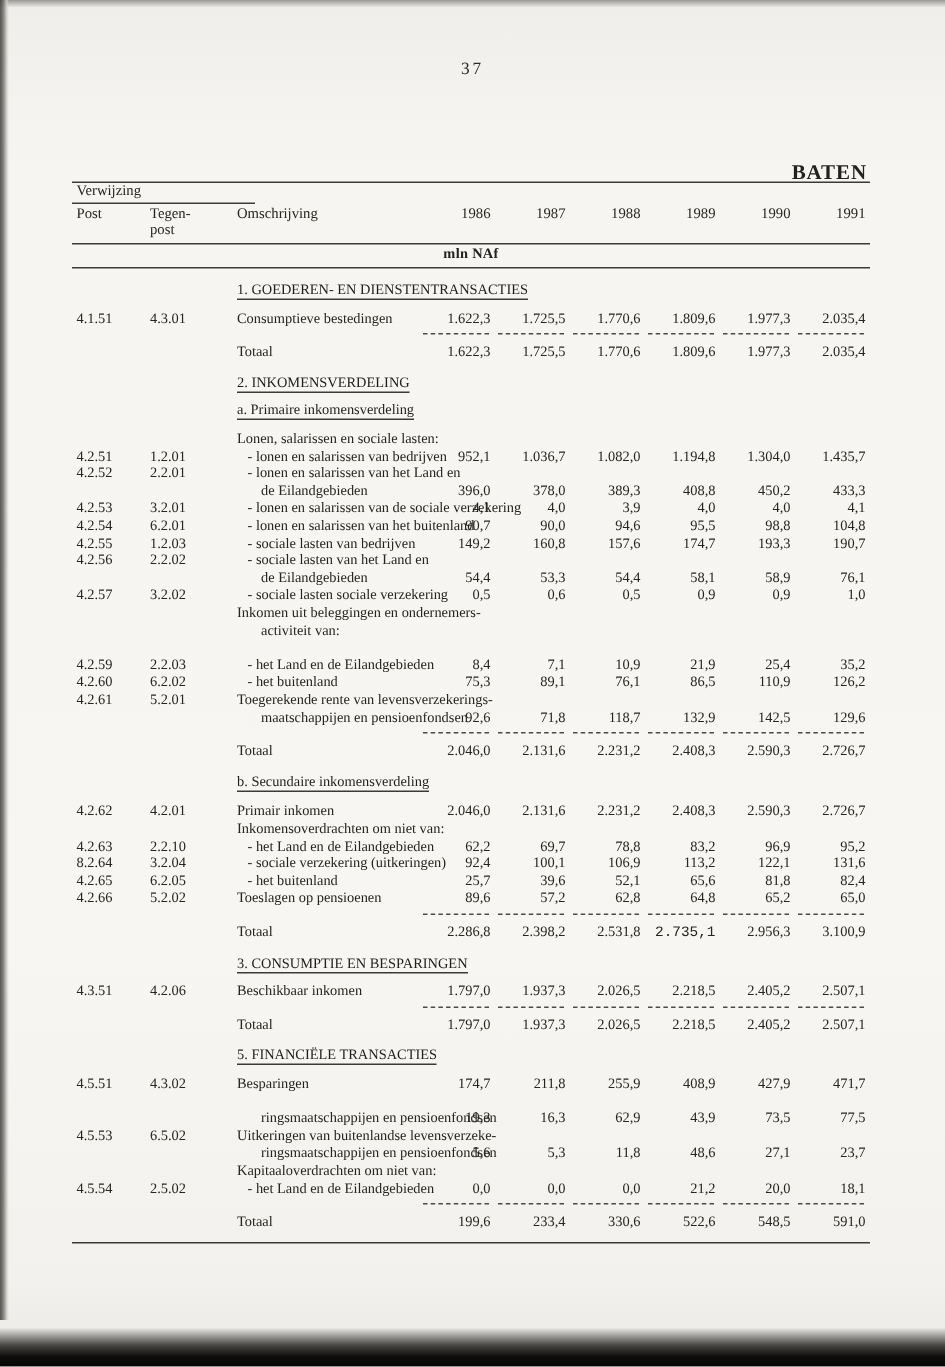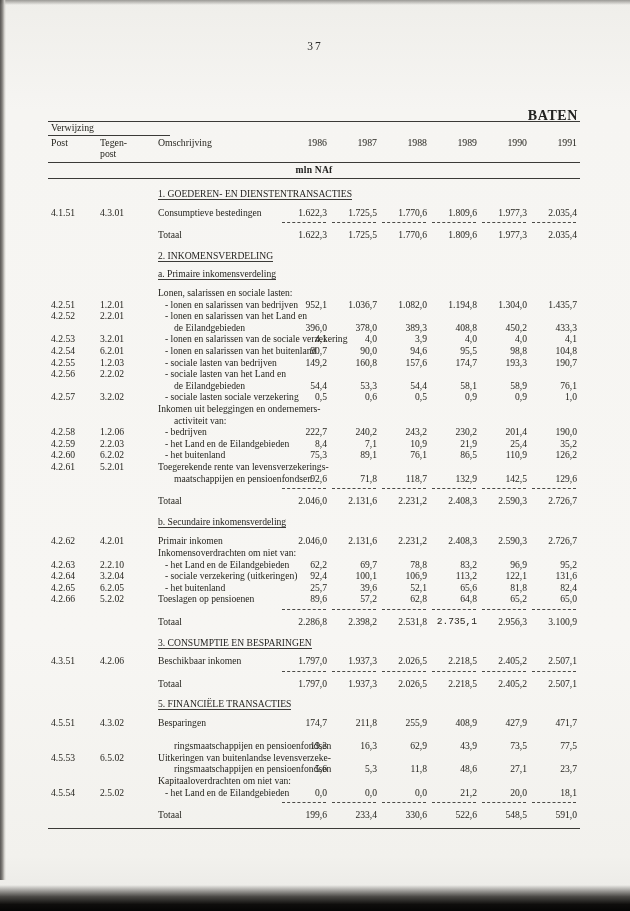--- a/index.html
+++ b/index.html
@@ -361,31 +361,20 @@
           <span class="c-val" style="left: 383px;">0,9</span>
           <span class="c-val" style="left: 433px;">0,9</span>
           <span class="c-val" style="left: 483px;">1,0</span>
         </div>
         <div class="row" style="top: 224px;">
           <span class="c-desc">Inkomen uit beleggingen en ondernemers-</span>
         </div>
         <div class="row" style="top: 235.6px;">
           <span class="c-desc indent2">activiteit van:</span>
         </div>
-        <div class="row" style="top: 247.2px;">
-          <span class="c-post">4.2.58</span>
-          <span class="c-tegen">1.2.06</span>
-          <span class="c-desc indent">- bedrijven</span>
-          <span class="c-val" style="left: 233px;">222,7</span>
-          <span class="c-val" style="left: 283px;">240,2</span>
-          <span class="c-val" style="left: 333px;">243,2</span>
-          <span class="c-val" style="left: 383px;">230,2</span>
-          <span class="c-val" style="left: 433px;">201,4</span>
-          <span class="c-val" style="left: 483px;">190,0</span>
-        </div>
         <div class="row" style="top: 258.8px;">
           <span class="c-post">4.2.59</span>
           <span class="c-tegen">2.2.03</span>
           <span class="c-desc indent">- het Land en de Eilandgebieden</span>
           <span class="c-val" style="left: 233px;">8,4</span>
           <span class="c-val" style="left: 283px;">7,1</span>
           <span class="c-val" style="left: 333px;">10,9</span>
           <span class="c-val" style="left: 383px;">21,9</span>
           <span class="c-val" style="left: 433px;">25,4</span>
           <span class="c-val" style="left: 483px;">35,2</span>
@@ -452,21 +441,21 @@
           <span class="c-tegen">2.2.10</span>
           <span class="c-desc indent">- het Land en de Eilandgebieden</span>
           <span class="c-val" style="left: 233px;">62,2</span>
           <span class="c-val" style="left: 283px;">69,7</span>
           <span class="c-val" style="left: 333px;">78,8</span>
           <span class="c-val" style="left: 383px;">83,2</span>
           <span class="c-val" style="left: 433px;">96,9</span>
           <span class="c-val" style="left: 483px;">95,2</span>
         </div>
         <div class="row" style="top: 391.2px;">
-          <span class="c-post">4.2.64</span>
+          <span class="c-post">8.2.64</span>
           <span class="c-tegen">3.2.04</span>
           <span class="c-desc indent">- sociale verzekering (uitkeringen)</span>
           <span class="c-val" style="left: 233px;">92,4</span>
           <span class="c-val" style="left: 283px;">100,1</span>
           <span class="c-val" style="left: 333px;">106,9</span>
           <span class="c-val" style="left: 383px;">113,2</span>
           <span class="c-val" style="left: 433px;">122,1</span>
           <span class="c-val" style="left: 483px;">131,6</span>
         </div>
         <div class="row" style="top: 402.8px;">

